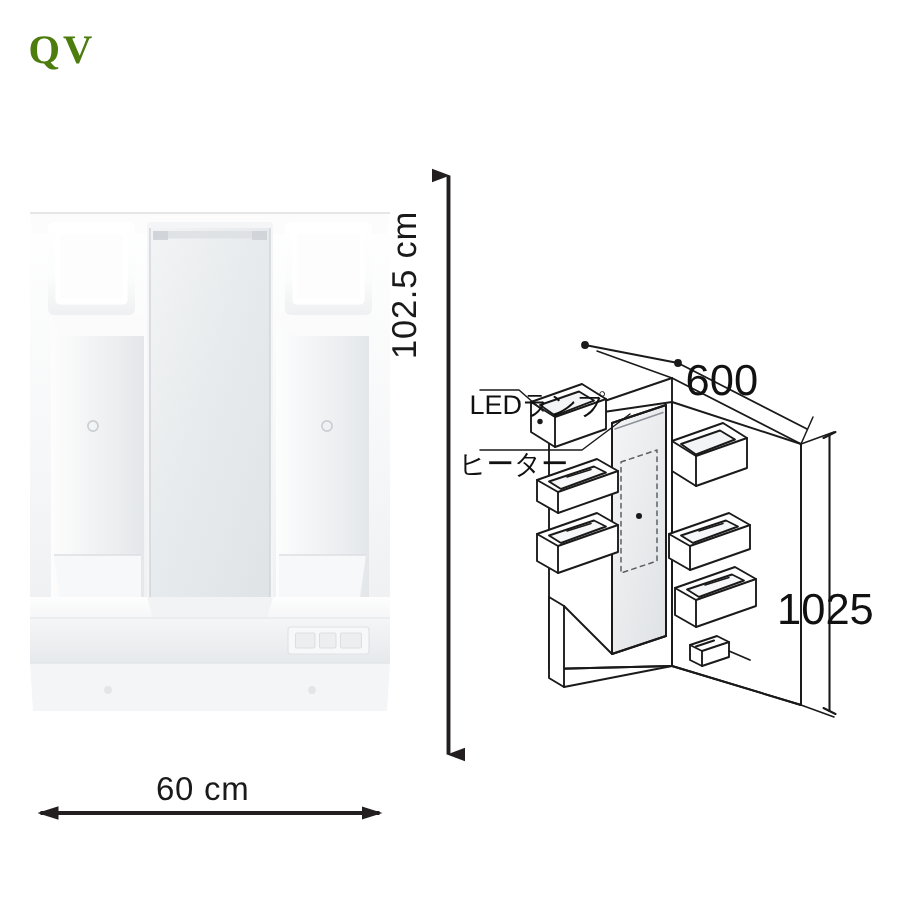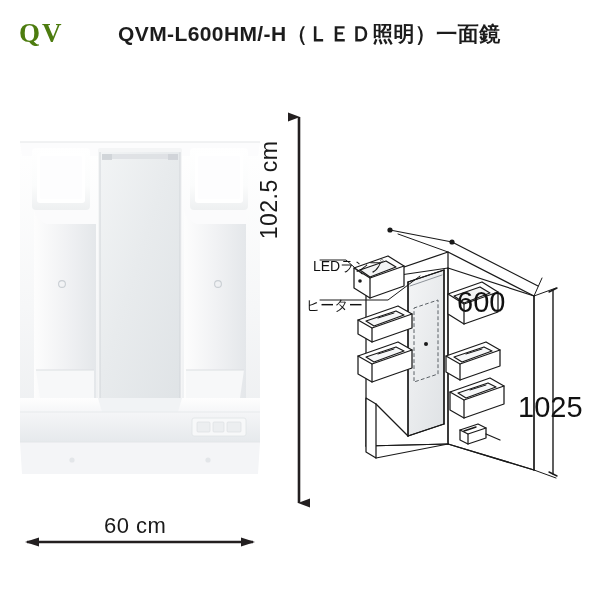--- a/index.html
+++ b/index.html
@@ -80,52 +80,50 @@
   #tech-panel {
     position: absolute;
     left: 302px; top: 228px;
     width: 298px; height: 250px;
   }
   #tech-svg { display:block; overflow: visible; }
 
   .callout-text {
     position: absolute;
     font-family: "Liberation Sans", "DejaVu Sans", sans-serif;
-    font-size: 14px;
+    font-size: 18px;
     color: #111;
     white-space: nowrap;
     letter-spacing: 0px;
   }
   #led-callout-label { left: 313px; top: 258px; }
   #heater-callout-label { left: 306px; top: 297px; text-align: center; }
 
   #width-600-label {
     position: absolute;
     left: 457px; top: 238px;
     font-size: 29px;
     font-family: "Liberation Sans", "DejaVu Sans", sans-serif;
     color: #111;
     letter-spacing: 0px;
-    margin-top: 48px;
   }
   #height-1025-label {
     position: absolute;
     left: 518px; top: 391px;
     font-size: 29px;
     font-family: "Liberation Sans", "DejaVu Sans", sans-serif;
     color: #111;
     letter-spacing: 0px;
   }
 </style>
 </head>
 <body>
 
 <div id="header">
   <div id="brand-logo">QV</div>
-  <div id="product-title">QVM-L600HM/-H（ＬＥＤ照明）一面鏡</div>
 </div>
 
 <div id="photo-panel">
   <svg id="photo-svg" width="252" height="390" viewBox="0 0 252 390">
     <defs>
       <linearGradient id="gBody" x1="0" y1="0" x2="0" y2="1">
         <stop offset="0%" stop-color="#ffffff"></stop>
         <stop offset="55%" stop-color="#f6f7f8"></stop>
         <stop offset="100%" stop-color="#eceef0"></stop>
       </linearGradient>

